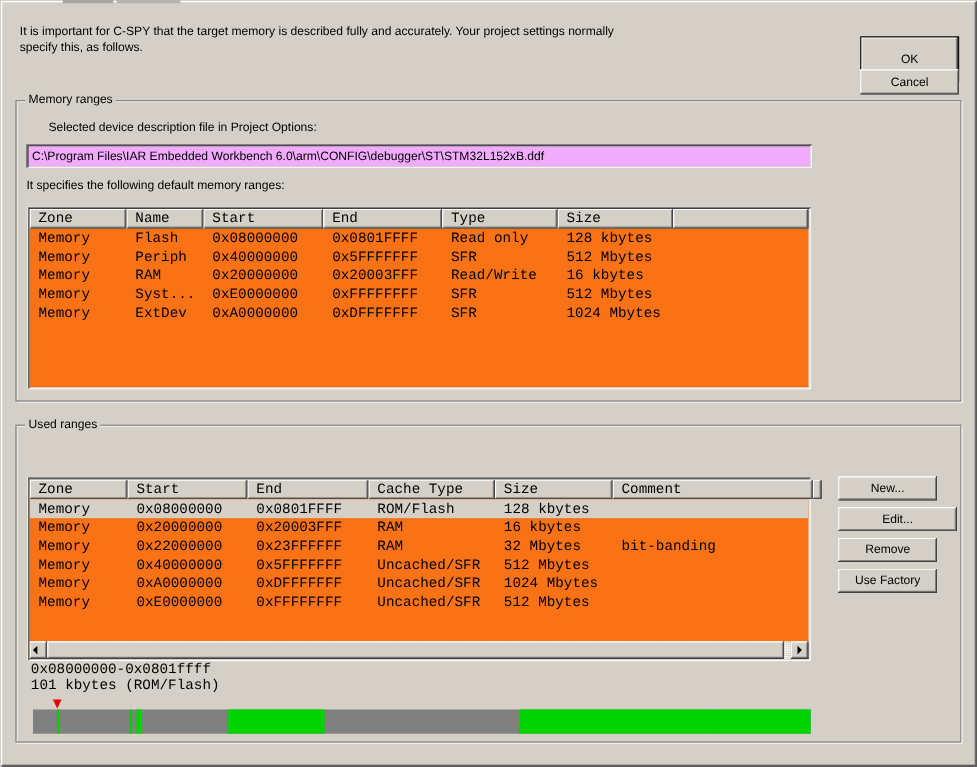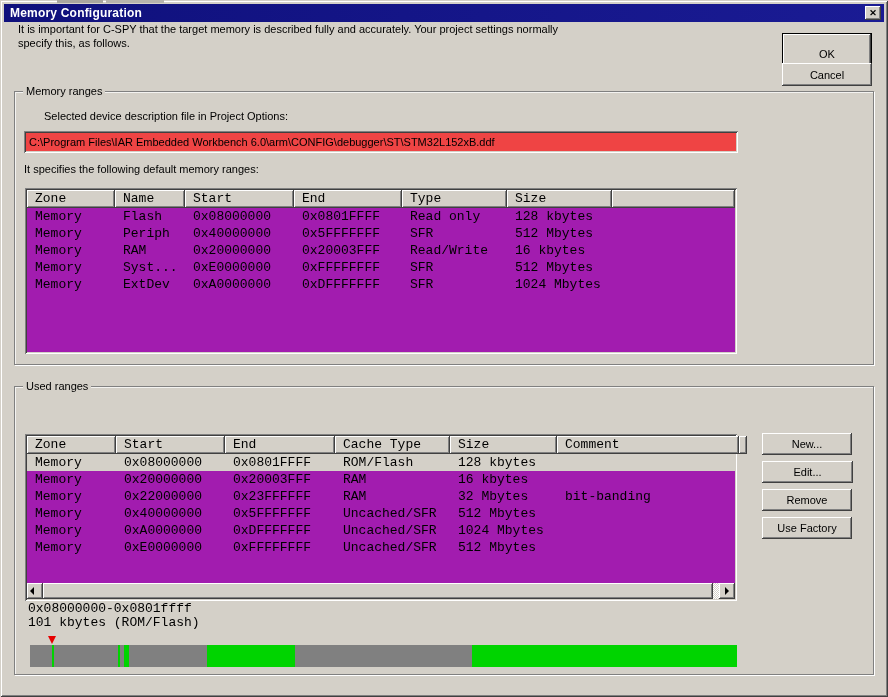--- a/index.html
+++ b/index.html
@@ -34,39 +34,39 @@
   .btn.default{border:1px solid #000;}
   .label{position:absolute;font-size:11px;white-space:nowrap;}
   .group{
     position:absolute;border:1px solid #808080;
     box-shadow: 1px 1px 0 #fff, inset 1px 1px 0 rgba(255,255,255,.75);
   }
   .group > .glabel{
     position:absolute;top:-7px;left:8px;background:#d4d0c8;padding:0 3px;font-size:11px;
   }
   .field{
-    position:absolute;background:#ef4444;font-size:11px;line-height:18px;padding:2px 4px 0 5px;
+    position:absolute;background:#f0abfc;font-size:11px;line-height:18px;padding:2px 4px 0 5px;
     white-space:nowrap;overflow:hidden;
     box-shadow: inset 1px 1px 0 #808080, inset -1px -1px 0 #fff,
                 inset 2px 2px 0 #404040, inset -2px -2px 0 #d4d0c8;
   }
   
   .table{
     position:absolute;display:flex;flex-direction:column;background:#fff;padding:2px;
     font-family:"Liberation Mono","DejaVu Sans Mono",monospace;font-size:13px;
     box-shadow: inset 1px 1px 0 #808080, inset -1px -1px 0 #fff,
                 inset 2px 2px 0 #404040, inset -2px -2px 0 #d4d0c8;
   }
   .thead{display:flex;height:18px;flex:none;}
   .th{
     flex:none;background:#d4d0c8;padding:0 0 0 8px;line-height:17px;white-space:pre;overflow:hidden;
     box-shadow: inset -1px -1px 0 #404040, inset 1px 1px 0 #fff, inset -2px -2px 0 #808080;
   }
   .th.fill{flex:1;}
-  .tbody{flex:1;background:#a21caf;overflow:hidden;}
+  .tbody{flex:1;background:#f97316;overflow:hidden;}
   .tr{display:flex;height:17px;line-height:17px;}
   .tr.sel{background:#d4d0c8;}
   .td{flex:none;padding-left:8px;white-space:pre;overflow:hidden;}
   
   .hscroll{position:absolute;left:2px;right:2px;bottom:2px;height:16px;display:flex;}
   .sb-btn{
     flex:none;width:16px;height:16px;background:#d4d0c8;position:relative;
     box-shadow: inset -1px -1px 0 #404040, inset 1px 1px 0 #fff, inset -2px -2px 0 #808080;
   }
   .sb-btn i{position:absolute;top:4px;width:0;height:0;border:4px solid transparent;}
@@ -94,26 +94,20 @@
   }
 </style>
 </head>
 <body>
 
 <div id="dialog">
 
   <div class="frag" style="left:57px;width:46px;"></div>
   <div class="frag" style="left:106px;width:58px;background:#b7b4ad;"></div>
 
-  <div class="titlebar">
-    <span class="title">Memory Configuration</span>
-    <div class="close-btn">
-      <span>✕</span>
-    </div>
-  </div>
 
   <div class="label" style="left:18px;top:22px;width:565px;white-space:normal;line-height:14px;">It is important for C-SPY that the target memory is described fully and accurately. Your project settings normally specify this, as follows.</div>
 
   <div class="btn default" style="left:782px;top:33px;width:90px;height:41px;">OK</div>
   <div class="btn" style="left:782px;top:63px;width:90px;height:23px;">Cancel</div>
 
   <div class="group" style="left:14px;top:91px;width:860px;height:274px;">
     <span class="glabel">Memory ranges</span>
   </div>
   <div class="label" style="left:24px;top:110px;margin-left:20px;">Selected device description file in Project Options:</div>
@@ -244,21 +238,21 @@
           <div class="td" style="width: 109px;">0xE0000000</div>
           <div class="td" style="width: 110px;">0xFFFFFFFF</div>
           <div class="td" style="width: 115px;">Uncached/SFR</div>
           <div class="td" style="width: 107px;">512 Mbytes</div>
           <div class="td" style="width: 182px;"></div>
         </div>
       </div>
     </div>
 
   <div class="btn" style="left:762px;top:433px;width:90px;height:22px;">New...</div>
-  <div class="btn" style="left:762px;top:461px;width:91px;height:22px;">Edit...</div>
+  <div class="btn" style="left:762px;top:461px;width:108px;height:22px;">Edit...</div>
   <div class="btn" style="left:762px;top:489px;width:90px;height:22px;">Remove</div>
   <div class="btn" style="left:762px;top:517px;width:90px;height:22px;">Use Factory</div>
 
   <div class="mono-info" style="left:28px;top:602px;">0x08000000-0x0801ffff</div>
   <div class="mono-info" style="left:28px;top:616px;">101 kbytes (ROM/Flash)</div>
 
   <div id="bar-marker" style="border-top-color: rgb(230, 0, 0); left: 48.0938px;"></div>
   <div id="memory-bar" style="background: rgb(128, 128, 128);">
       <div class="seg" style="left: 3.125%; width: 0.28%; background: rgb(0, 212, 0);"></div>
       <div class="seg" style="left: 12.5%; width: 0.28%; background: rgb(0, 212, 0);"></div>

